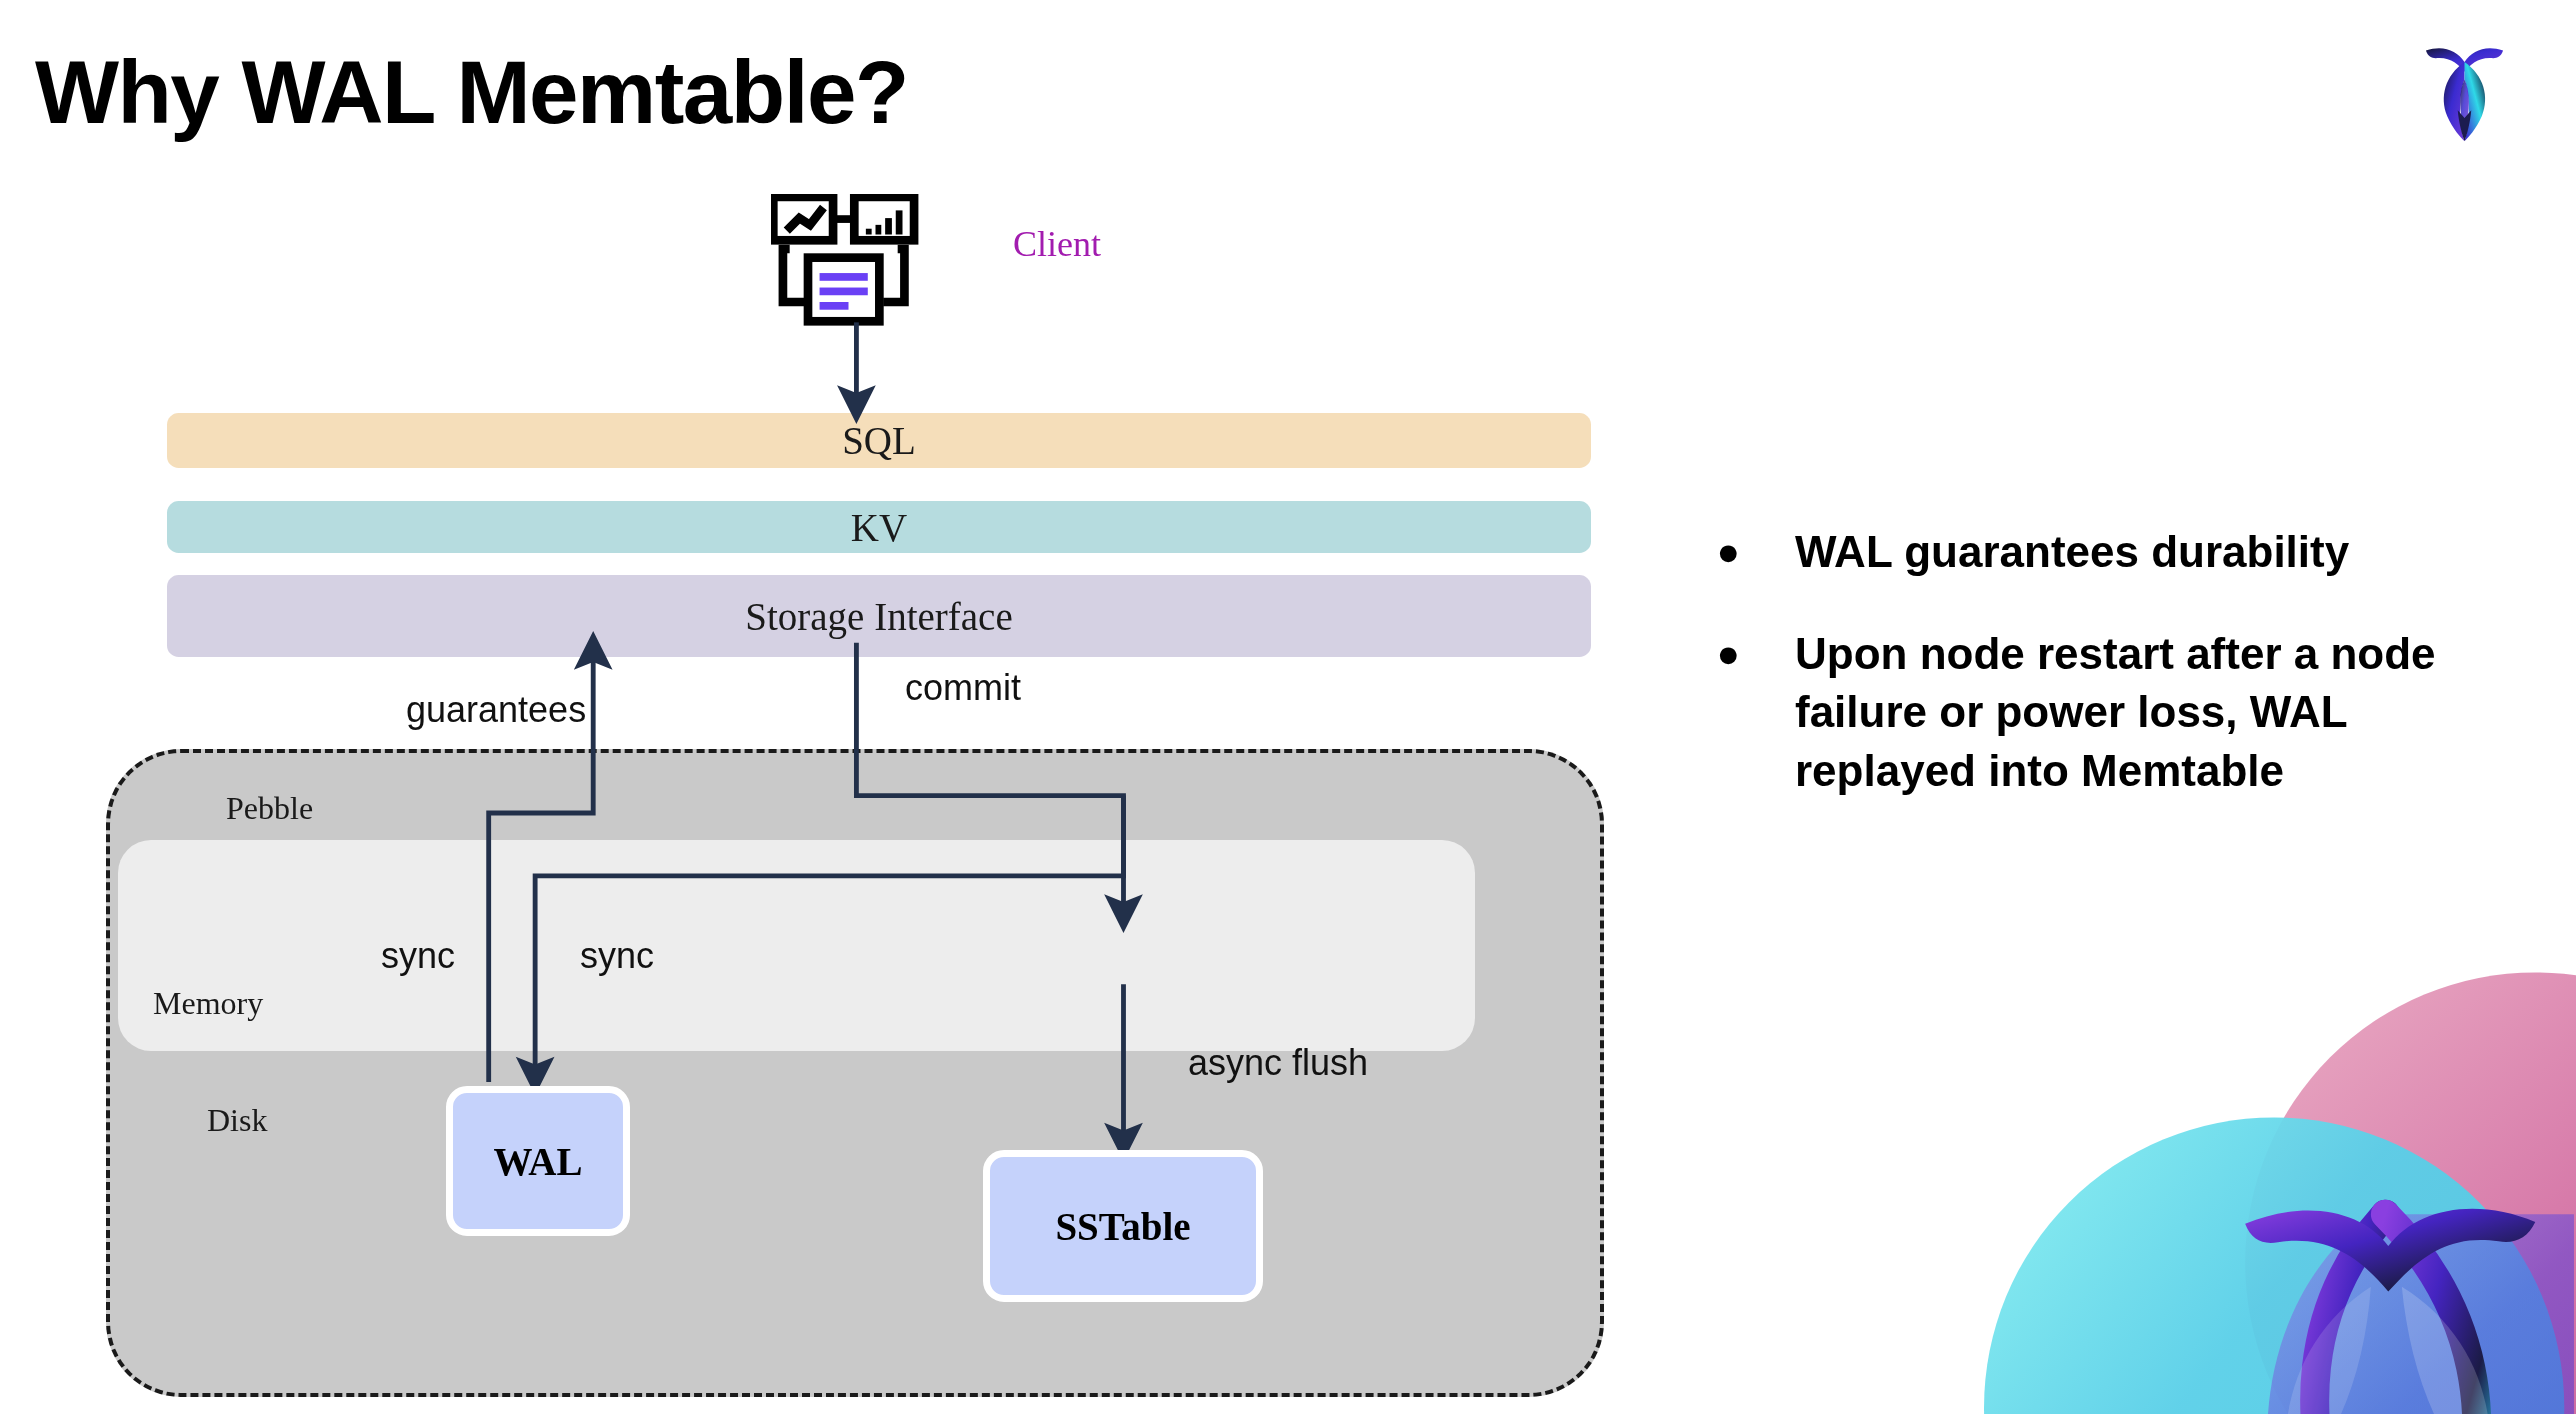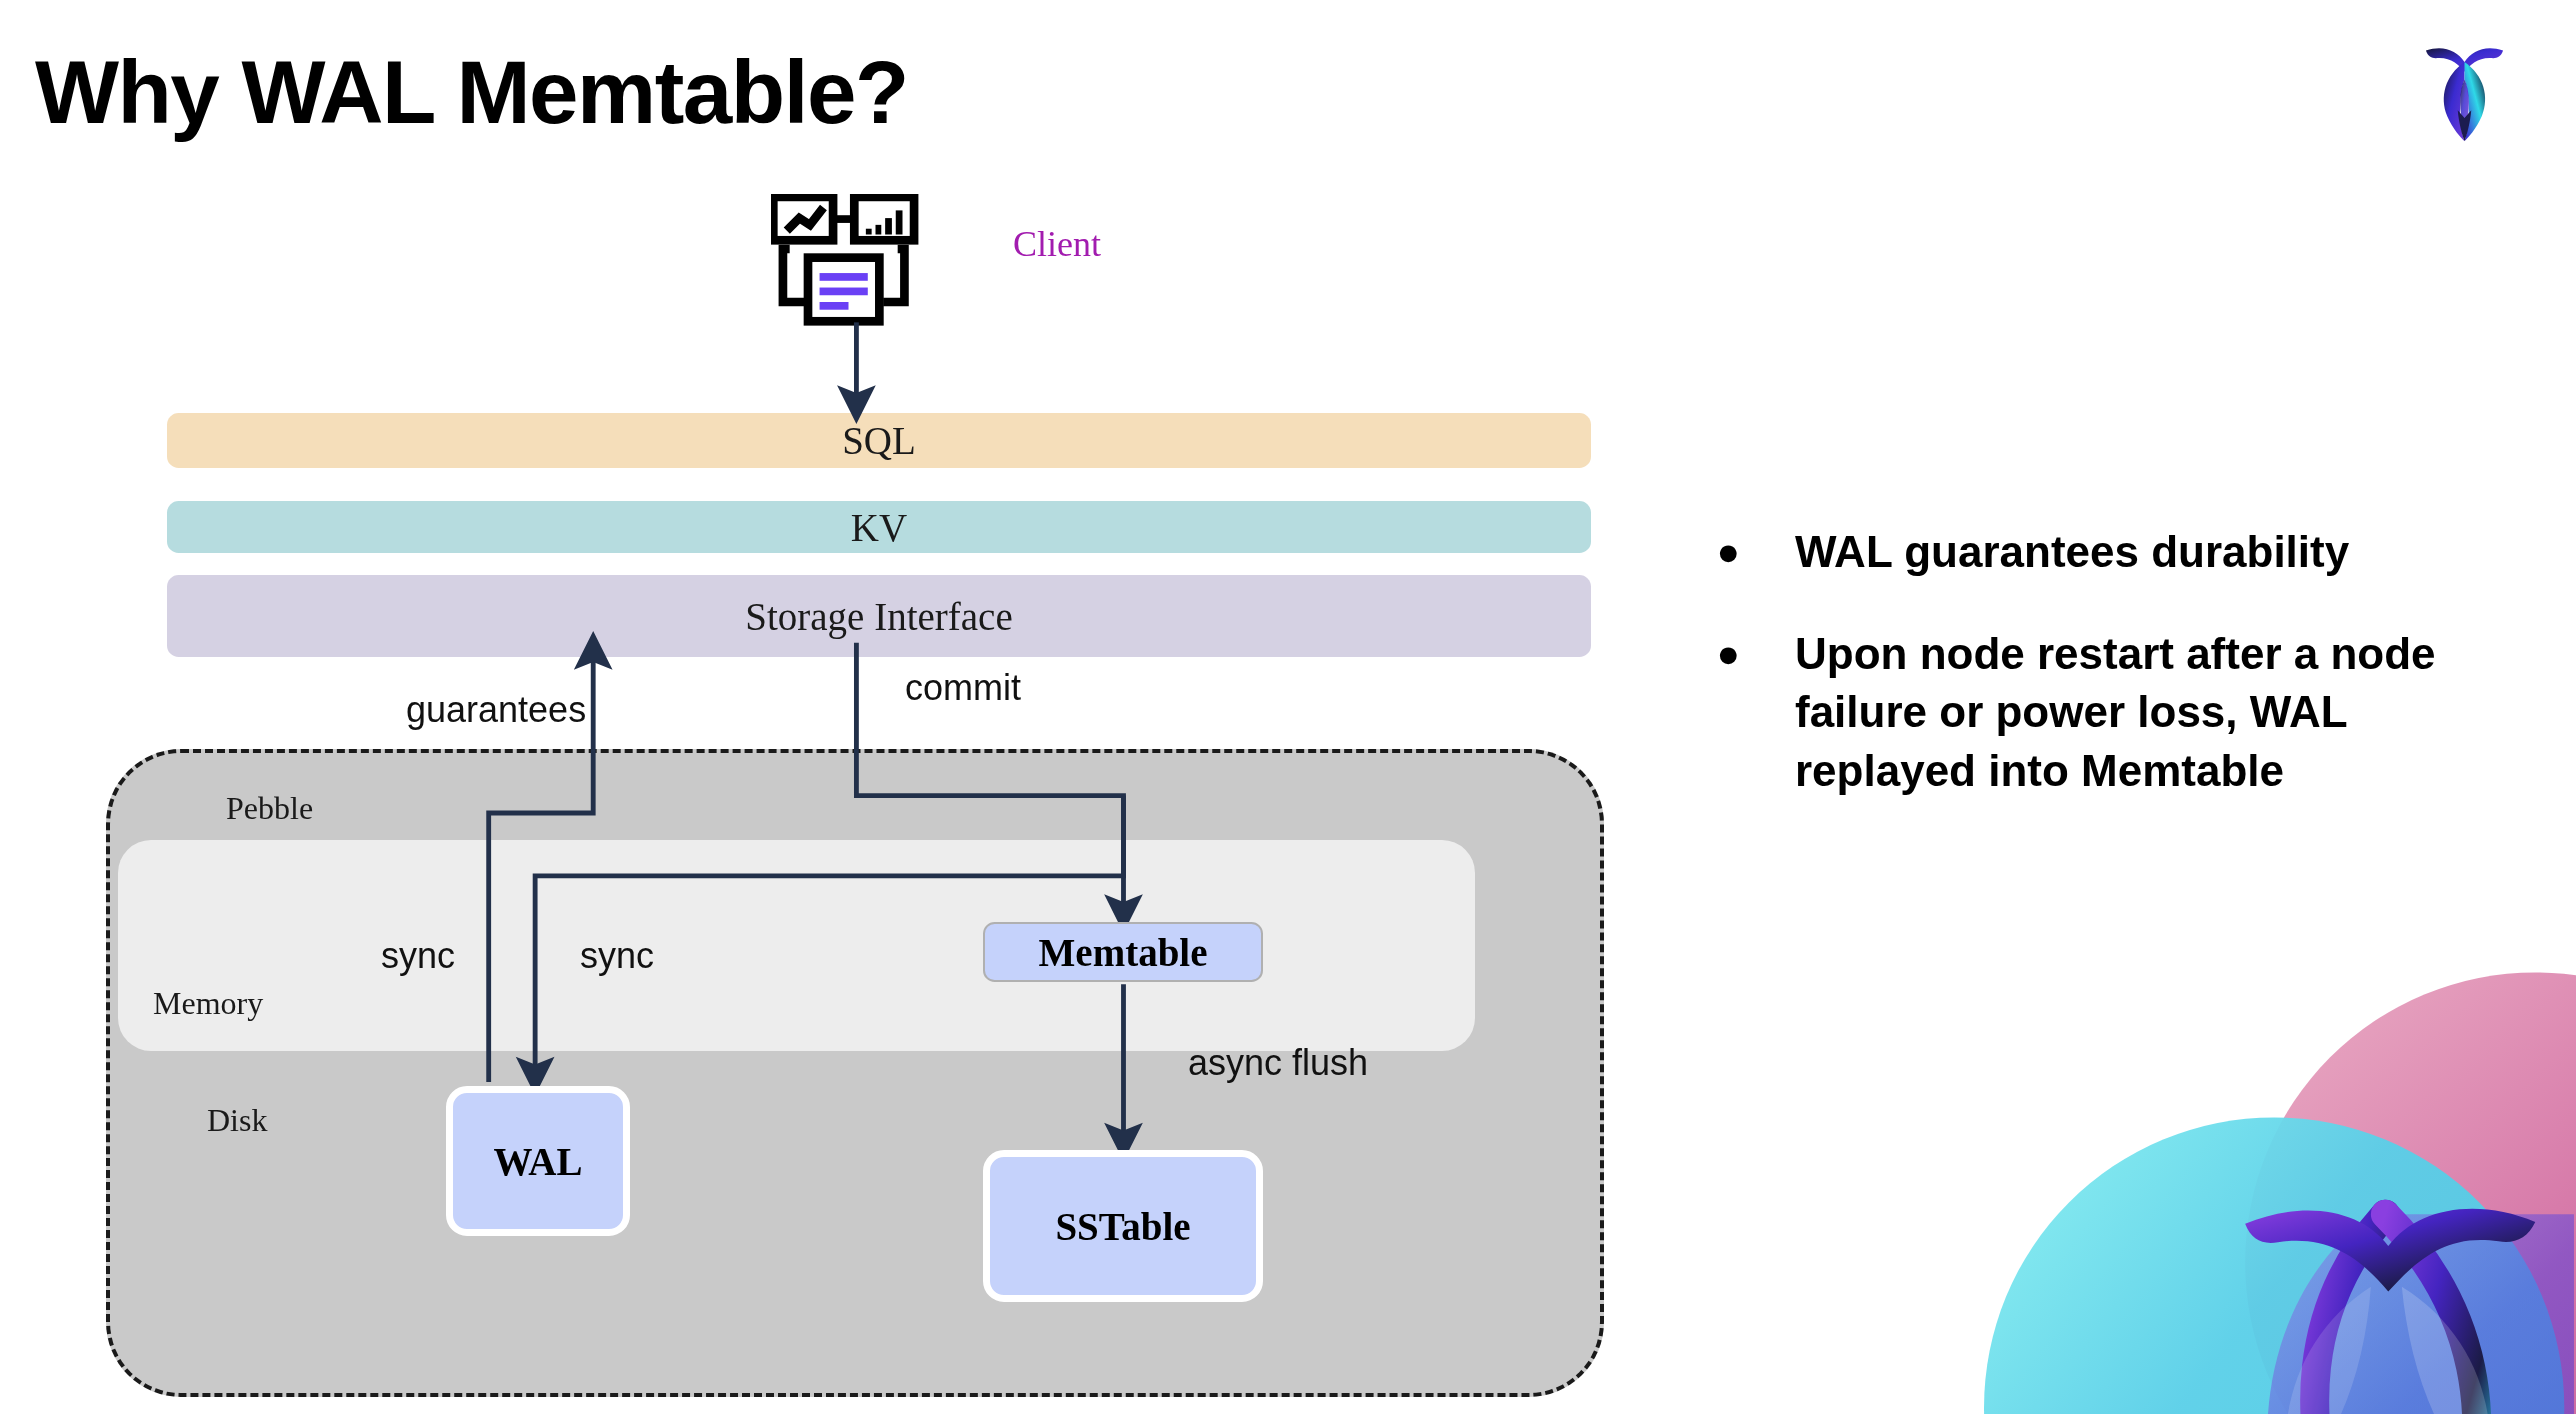--- a/index.html
+++ b/index.html
@@ -231,23 +231,20 @@
       <path d="M1161 1017 L1161 1180"></path>
     </g>
   </svg>
 
   <div class="edge-label" id="lbl-committed">guarantees</div>
   <div class="edge-label" id="lbl-commit">commit</div>
   <div class="edge-label" id="lbl-sync-1">sync</div>
   <div class="edge-label" id="lbl-sync-2">sync</div>
   <div class="edge-label" id="lbl-async">async flush</div>
 
-  <div class="node" id="node-memtable">
-    <span>Memtable</span>
-  </div>
   <div class="node" id="node-wal">
     <span>WAL</span>
   </div>
   <div class="node" id="node-sstable">
     <span>SSTable</span>
   </div>
 
   <div id="bullets">
     <div class="bullet-row">
       <span class="bullet-dot">●</span>

